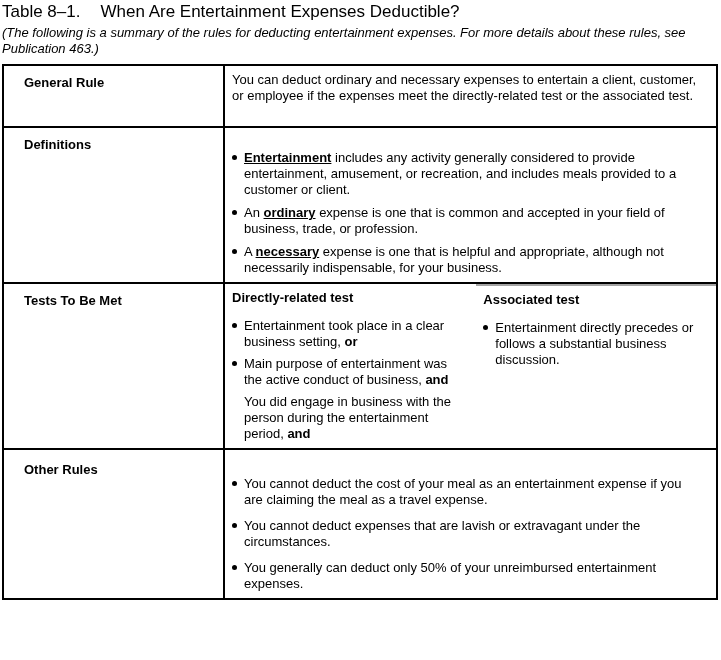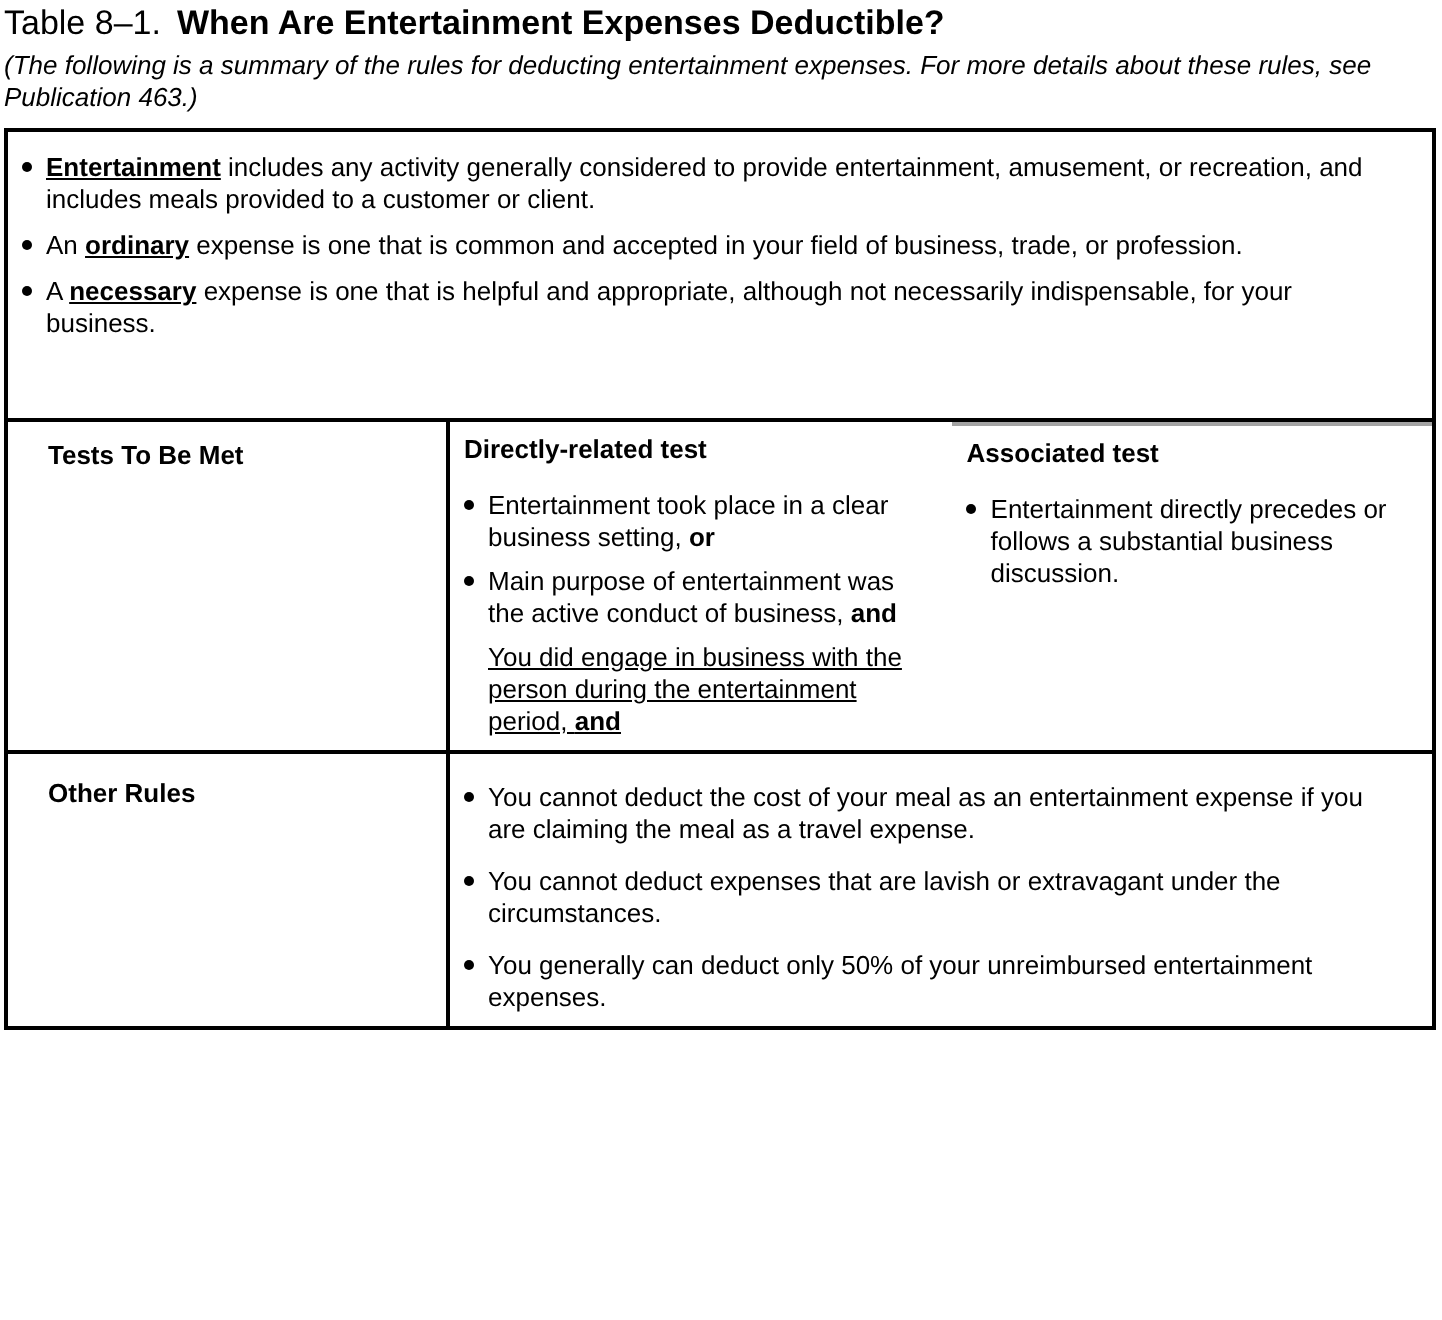--- a/index.html
+++ b/index.html
@@ -2,45 +2,45 @@
 <html><head>
 <meta charset="utf-8">
 <style>
   * { margin:0; padding:0; box-sizing:border-box; }
   html,body { width:721px; height:660px; background:#ffffff; color:#000000;
               font-family:"Liberation Sans","DejaVu Sans",sans-serif; }
   .page { width:721px; height:660px; padding:2px 2px 0 2px; overflow:hidden; }
 
   .title-line { font-size:17px; line-height:20px; white-space:nowrap; }
   .title-num  { font-weight:400; }
-  .title-main { font-weight:700; margin-left:8px; }
+  .title-main { font-weight:400; margin-left:20px; }
   .subtitle   { font-style:italic; font-size:13px; line-height:15.5px; margin-top:3px; width:712px; }
 
   .tbl  { margin-top:8px; width:716px; border:2px solid #000; background:#fff; }
   .trow { display:flex; border-top:2px solid #000; }
   .trow:first-child { border-top:none; }
 
   .cell-l { flex:0 0 221px; width:221px; border-right:2px solid #000;
             padding:9px 8px 6px 20px; font-weight:700; font-size:13px; line-height:16px; }
   .cell-r { flex:1; padding:6px 16px 6px 7px; font-size:13px; line-height:16px; }
 
   .sections { flex:1; display:flex; }
   .section  { padding:6px 16px 6px 7px; font-size:13px; line-height:16px; }
   .section + .section { border-top:2px solid #a3a3a3; }
   .sec-head { font-weight:700; margin-bottom:6px; }
 
   .bullet { display:flex; margin-top:7px; }
-  .bullet:first-child { margin-top:4px; }
+  .bullet:first-child { margin-top:16px; }
   .section .bullet { margin-top:6px; }
   .section .sec-head + .bullet { margin-top:12px; }
   .row-other .bullet + .bullet { margin-top:10px; }
   .dot { flex:0 0 5px; width:5px; height:5px; border-radius:50%; background:#000; margin:5px 7px 0 0; }
   .btext { flex:1; }
 
-  .subpara { margin:6px 0 0 12px;text-decoration:underline; }
+  .subpara { margin:6px 0 0 12px; }
   .term { font-weight:700; text-decoration:underline; }
   .conj { font-weight:700; }
 
   .row-general     { min-height:60px; }
   .row-definitions { min-height:143px; }
   .sec-directly    { min-height:148px; }
   .sec-assoc       { min-height:96px; }
   .row-other       { min-height:135px; }
   .row-other .cell-l { padding-top:12px; }
   .row-other .cell-r { padding-top:10px; }
@@ -50,22 +50,33 @@
 
 <div class="page">
 
   <div class="title-line">
     <span class="title-num">Table 8–1.</span><span class="title-main">When Are Entertainment Expenses Deductible?</span>
   </div>
   <div class="subtitle">(The following is a summary of the rules for deducting entertainment expenses. For more details about these rules, see Publication 463.)</div>
 
   <div class="tbl">
 
+    <div class="trow row-general">
+      <div class="cell-l">
+        <span>General Rule</span>
+      </div>
+      <div class="cell-r">
+        <p>You can deduct ordinary and necessary expenses to entertain a client, customer, or employee if the expenses meet the directly-related test or the associated test.</p>
+      </div>
+    </div>
 
     <div class="trow row-definitions">
+      <div class="cell-l">
+        <span>Definitions</span>
+      </div>
       <div class="cell-r">
         <div class="bullet">
           <span class="dot"></span>
           <p class="btext"><span class="term">Entertainment</span><span> includes any activity generally considered to provide entertainment, amusement, or recreation, and includes meals provided to a customer or client.</span></p>
         </div>
         <div class="bullet">
           <span class="dot"></span>
           <p class="btext"><span>An </span><span class="term">ordinary</span><span> expense is one that is common and accepted in your field of business, trade, or profession.</span></p>
         </div>
         <div class="bullet">

